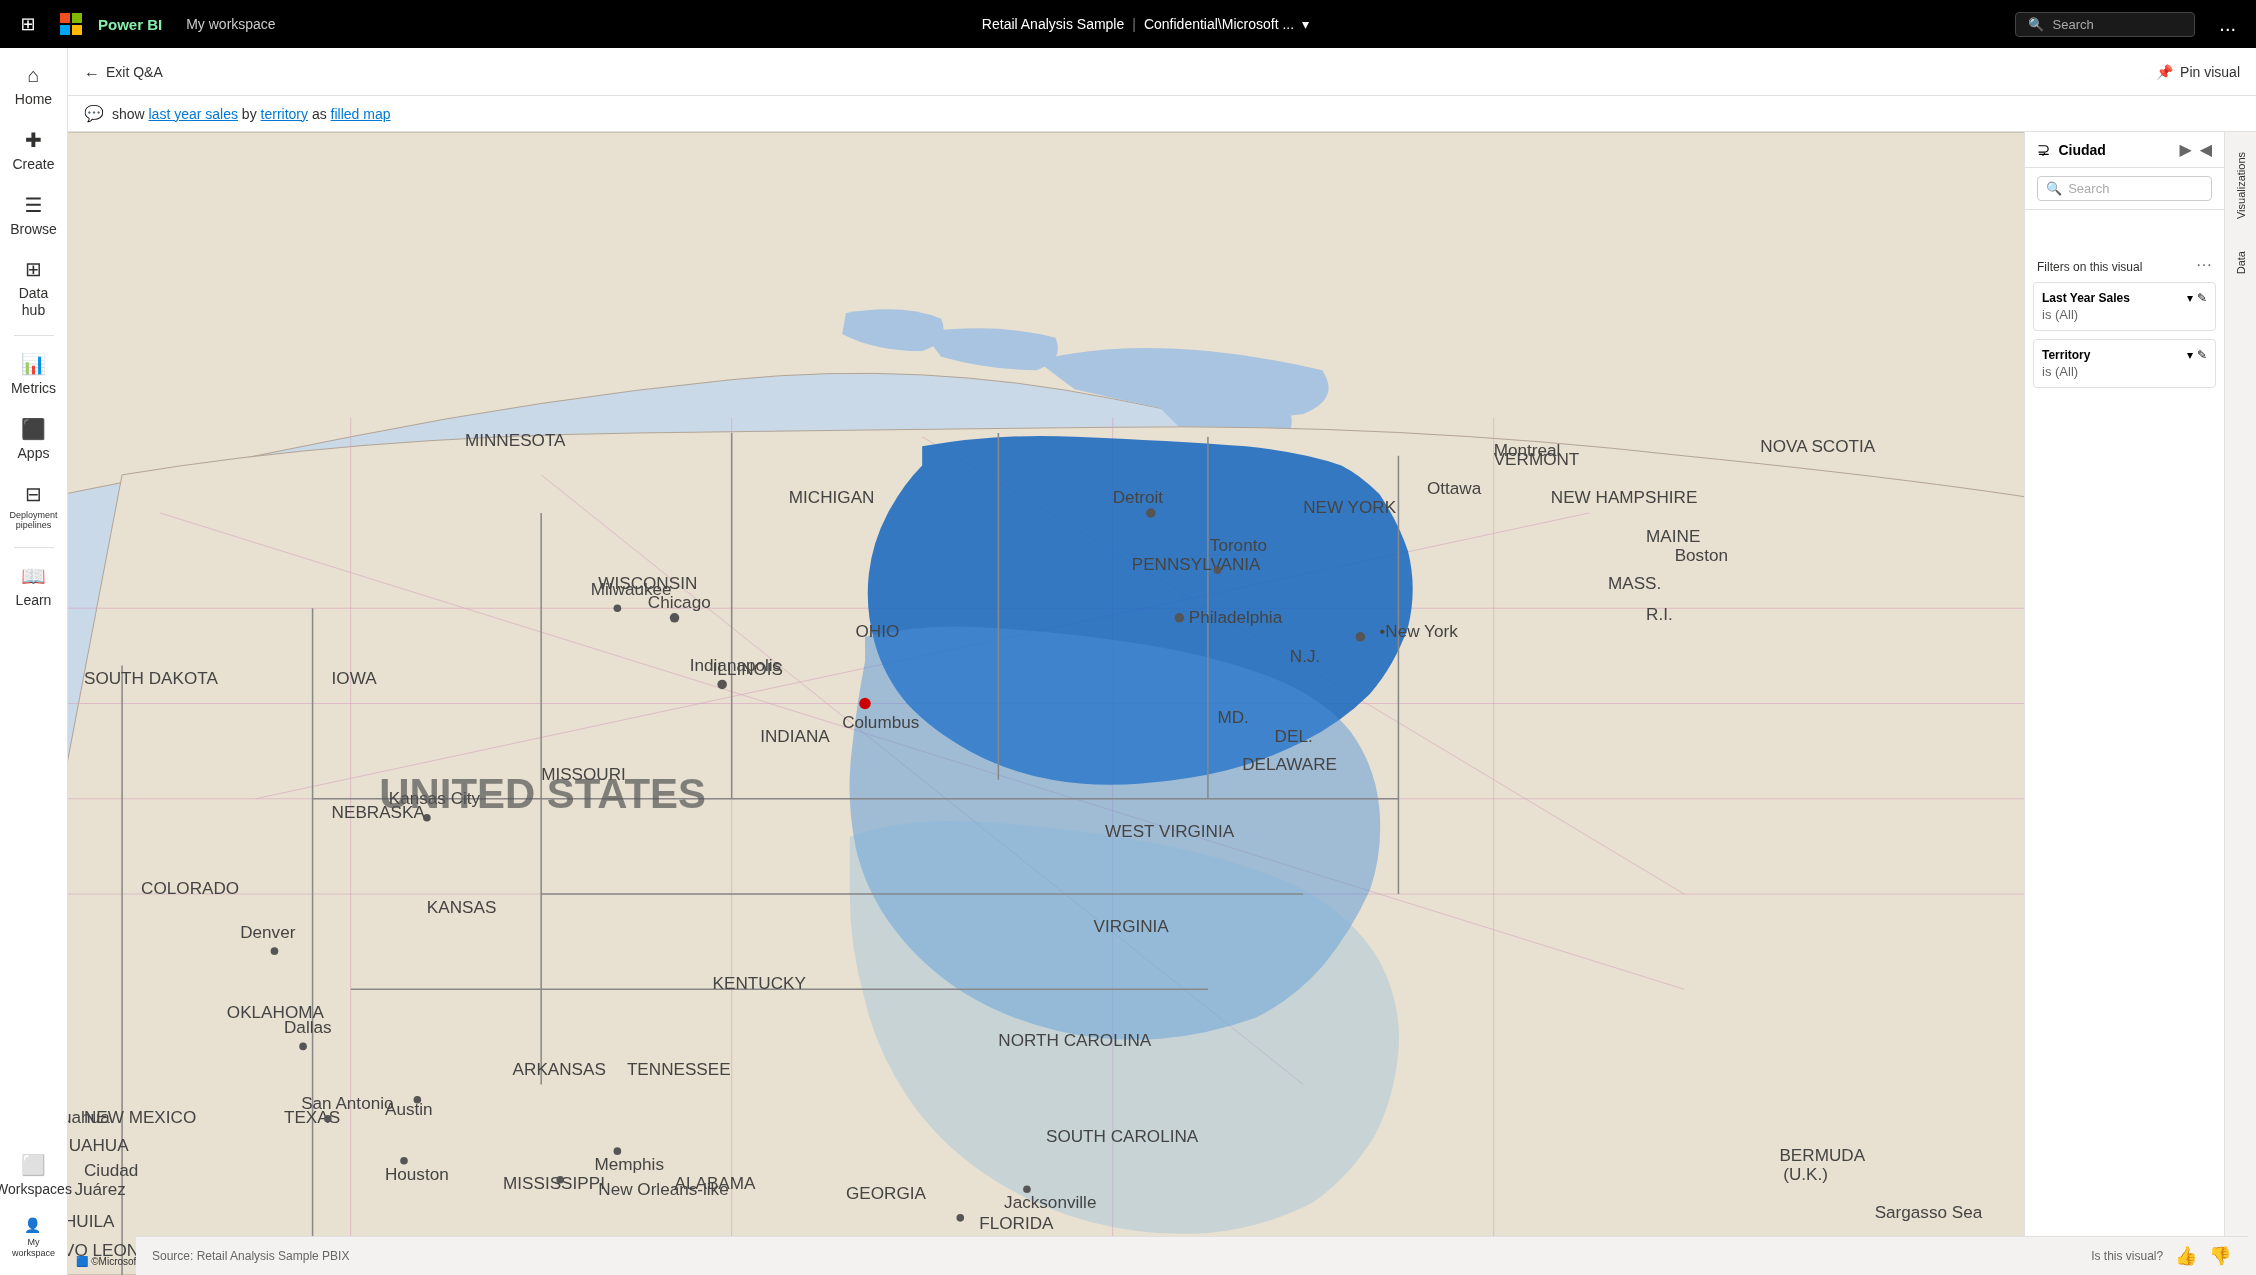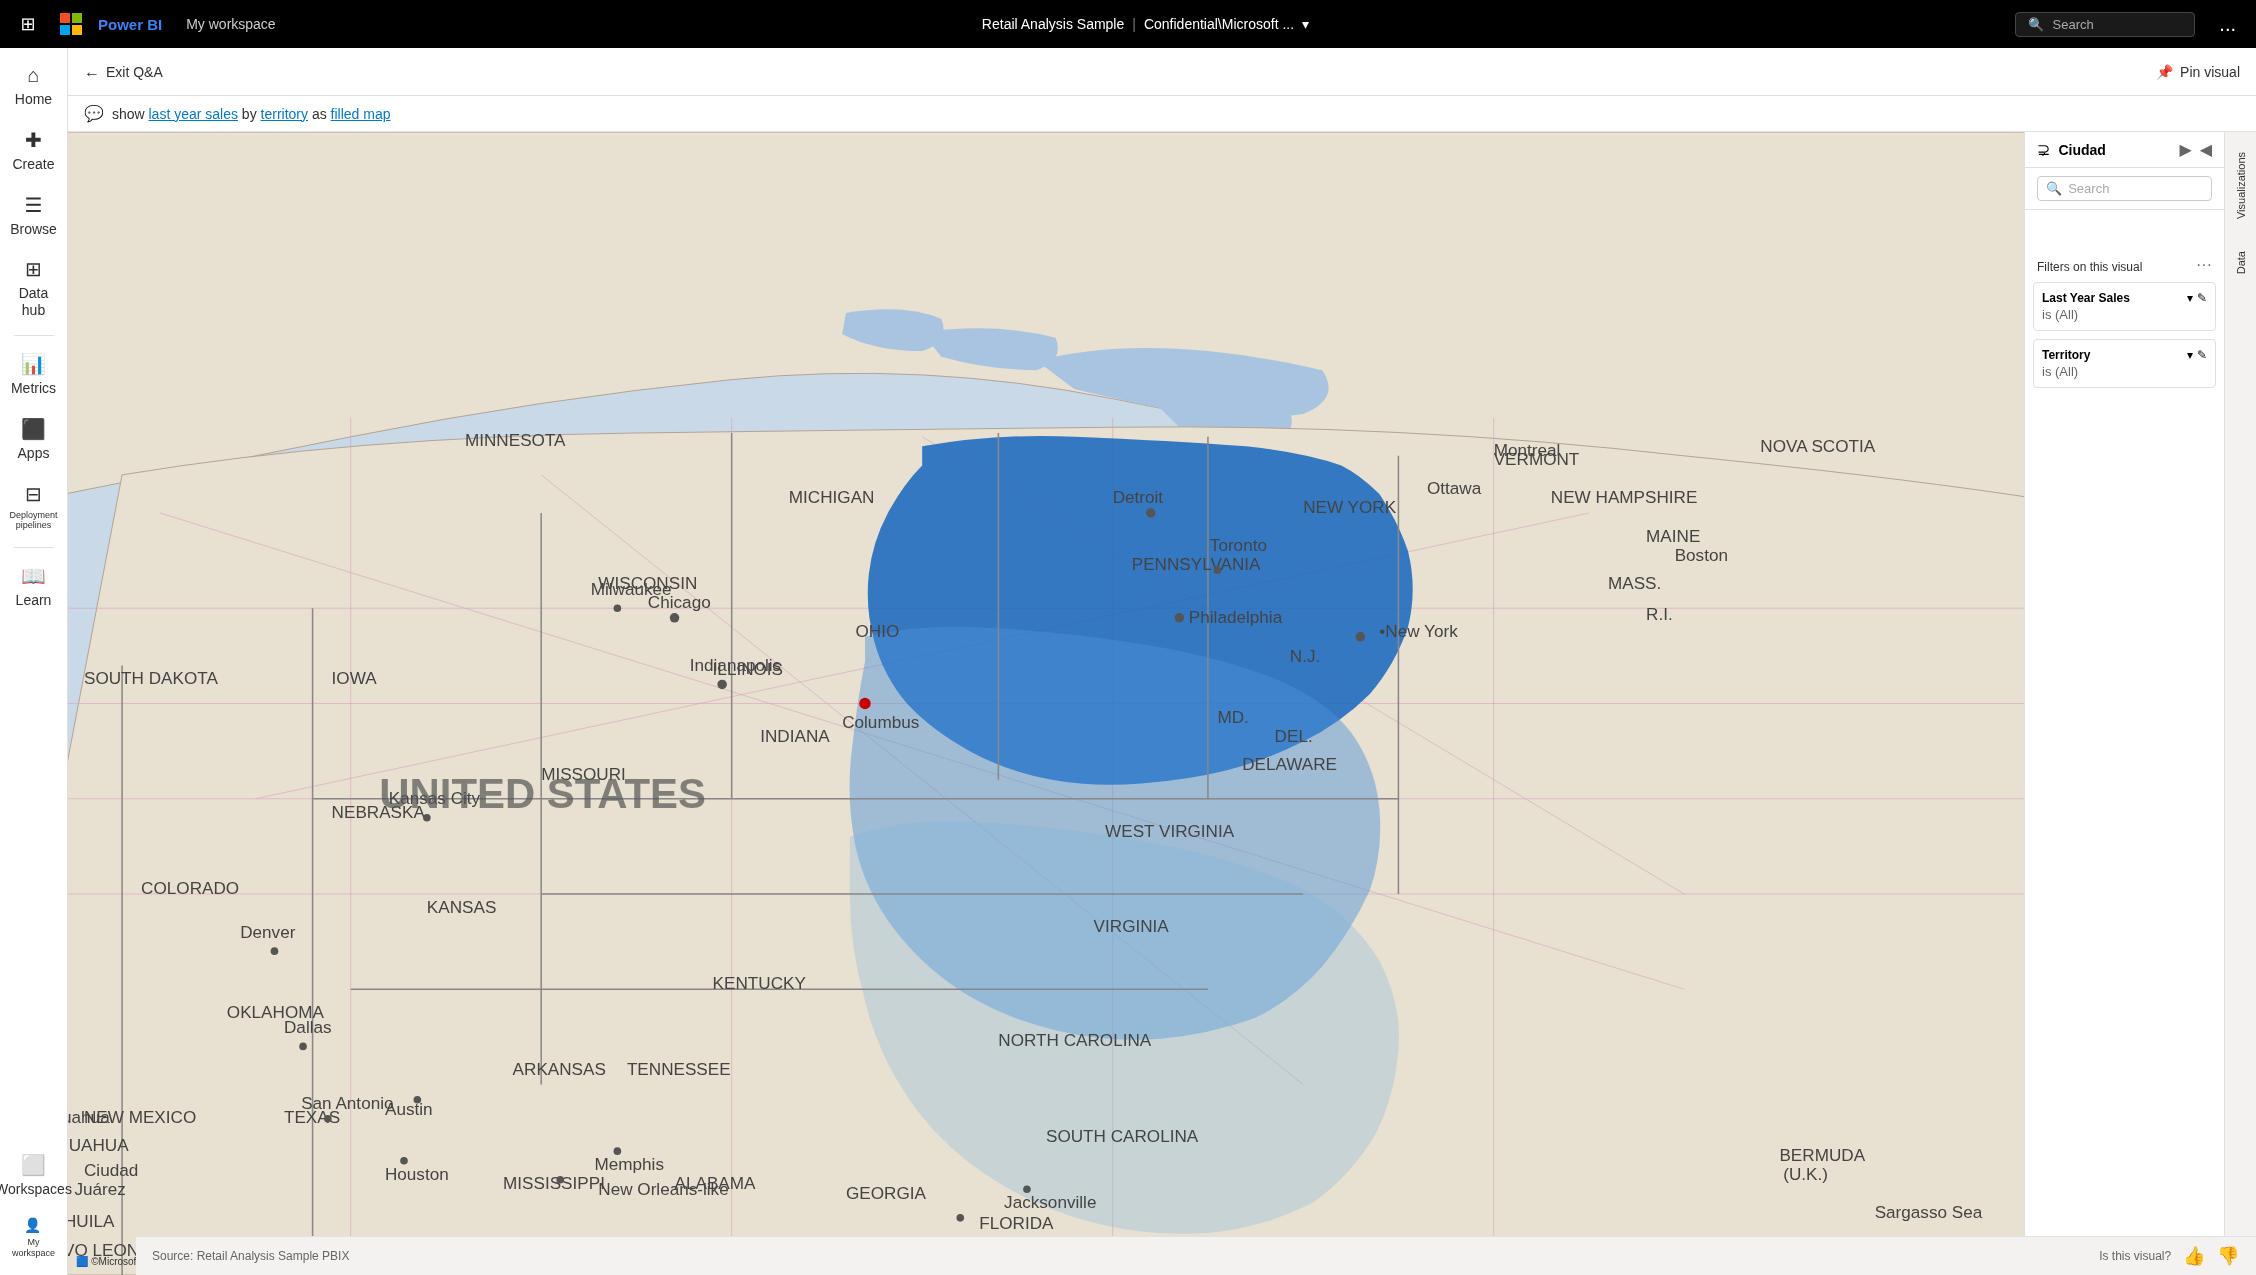--- a/index.html
+++ b/index.html
@@ -11,21 +11,21 @@
       padding: 0 12px; gap: 16px; position: fixed; top: 0; left: 0; right: 0; z-index: 100;
     }
     .nav-grid-icon { color: #fff; font-size: 18px; cursor: pointer; width: 32px; text-align: center; }
     .ms-logo { display: flex; align-items: center; gap: 2px; }
     .ms-logo .sq { width: 10px; height: 10px; }
     .sq-red { background: #f25022; }
     .sq-green { background: #7fba00; }
     .sq-blue { background: #00a4ef; }
     .sq-yellow { background: #ffb900; }
     .ms-logo-grid { display: grid; grid-template-columns: 1fr 1fr; gap: 2px; width: 22px; height: 22px; }
-    .power-bi-text { color: #3b82f6; font-size: 15px; font-weight: 600; }
+    .power-bi-text { color: #86efac; font-size: 15px; font-weight: 600; }
     .workspace-text { color: #ccc; font-size: 14px; margin-left: 8px; }
     .nav-center { flex: 1; text-align: center; color: #fff; font-size: 14px; display: flex; align-items: center; justify-content: center; gap: 8px; }
     .nav-center .separator { color: #777; }
     .nav-center .chevron { cursor: pointer; }
     .nav-search { display: flex; align-items: center; background: #1a1a1a; border: 1px solid #444; border-radius: 4px; padding: 4px 12px; gap: 8px; min-width: 180px; cursor: pointer; }
     .nav-search span { color: #aaa; font-size: 13px; }
     .nav-more { color: #fff; font-size: 20px; cursor: pointer; padding: 4px 8px; }
 
     
     .sidebar {
@@ -459,20 +459,20 @@
 
     <div class="side-tabs">
       <div class="side-tab">Visualizations</div>
       <div class="side-tab">Data</div>
     </div>
 
   </div>
 
 </div>
 
-<div class="footer" style="position:fixed; bottom:0; left:68px; right:0; background:#f3f2f1; border-top:1px solid #e0e0e0; padding:8px 16px; display:flex; align-items:center; justify-content:space-between; font-size:12px; color:#666;">
+<div class="footer" style="position:fixed; bottom:0; left:68px; right:8px; background:#f3f2f1; border-top:1px solid #e0e0e0; padding:8px 16px; display:flex; align-items:center; justify-content:space-between; font-size:12px; color:#666;">
   <span>Source: Retail Analysis Sample PBIX</span>
   <div class="footer-right">
     <span>Is this visual?</span>
     <span class="thumb-btn">👍</span>
     <span class="thumb-btn">👎</span>
   </div>
 </div>
 
 </body></html>

